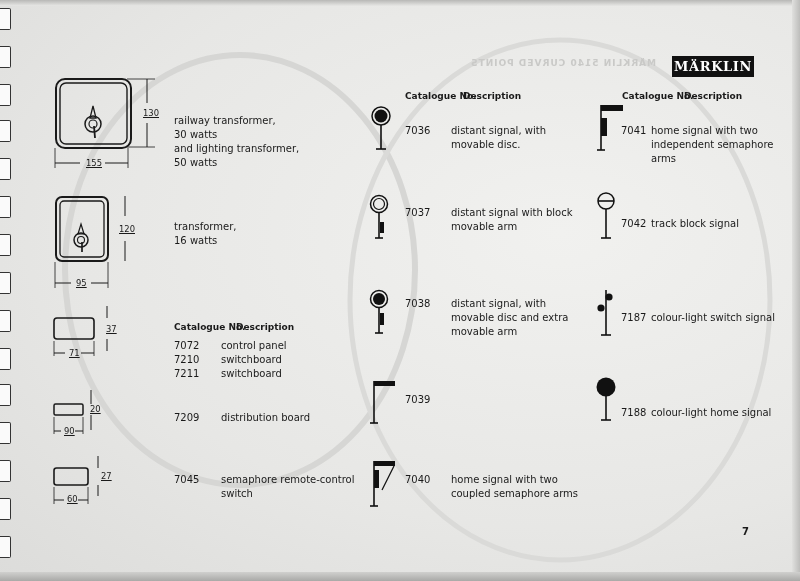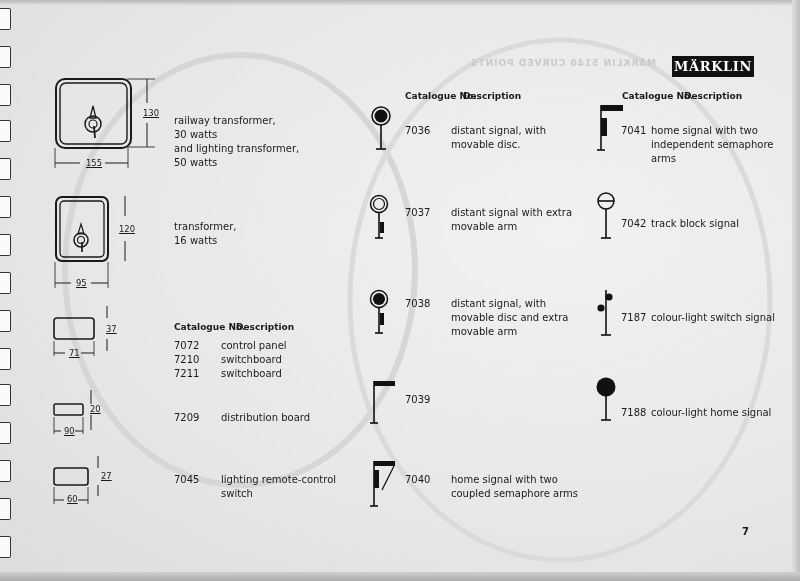--- a/index.html
+++ b/index.html
@@ -175,21 +175,21 @@
     <line x1="45" y1="29" x2="45" y2="40" stroke="#1a1a1a" stroke-width="1"></line>
     <line x1="1" y1="31" x2="1" y2="48" stroke="#1a1a1a" stroke-width="0.8"></line>
     <line x1="35" y1="31" x2="35" y2="48" stroke="#1a1a1a" stroke-width="0.8"></line>
     <line x1="1" y1="44" x2="11" y2="44" stroke="#1a1a1a" stroke-width="1"></line>
     <line x1="25" y1="44" x2="35" y2="44" stroke="#1a1a1a" stroke-width="1"></line>
   </svg>
   <div class="num" style="left:101px;top:471px">27</div>
   <div class="num" style="left:67px;top:494px">60</div>
   <div class="txt" style="left:174px;top:473px">7045</div>
   <div class="txt" style="left:221px;top:473px">
-    <div>lighting remote-control</div>
+    <div>semaphore remote-control</div>
     <div>switch</div>
   </div>
 
   <div class="hdr" style="left:405px;top:91px">Catalogue No.</div>
   <div class="hdr" style="left:463px;top:91px">Description</div>
 
   <svg width="24" height="46" style="left:370px;top:106px">
     <circle cx="11" cy="10" r="9" fill="none" stroke="#111" stroke-width="1.5"></circle>
     <circle cx="11" cy="10" r="6.5" fill="#111"></circle>
     <line x1="11" y1="19" x2="11" y2="43" stroke="#111" stroke-width="1.6"></line>
@@ -203,21 +203,21 @@
 
   <svg width="24" height="46" style="left:370px;top:194px">
     <circle cx="9" cy="10" r="8.5" fill="none" stroke="#111" stroke-width="1.5"></circle>
     <circle cx="9" cy="10" r="5.5" fill="none" stroke="#111" stroke-width="1.2"></circle>
     <line x1="9" y1="18" x2="9" y2="44" stroke="#111" stroke-width="1.6"></line>
     <rect x="10" y="28" width="4" height="11" fill="#111"></rect>
     <line x1="5" y1="44" x2="13" y2="44" stroke="#111" stroke-width="1.6"></line>
   </svg>
   <div class="txt" style="left:405px;top:206px">7037</div>
   <div class="txt" style="left:451px;top:206px">
-    <div>distant signal with extra</div>
+    <div>distant signal with block</div>
     <div>movable arm</div>
   </div>
 
   <svg width="24" height="46" style="left:370px;top:289px">
     <circle cx="9" cy="10" r="8.5" fill="none" stroke="#111" stroke-width="1.5"></circle>
     <circle cx="9" cy="10" r="6" fill="#111"></circle>
     <line x1="9" y1="18" x2="9" y2="44" stroke="#111" stroke-width="1.6"></line>
     <rect x="10" y="24" width="4" height="12" fill="#111"></rect>
     <line x1="5" y1="44" x2="13" y2="44" stroke="#111" stroke-width="1.6"></line>
   </svg>

